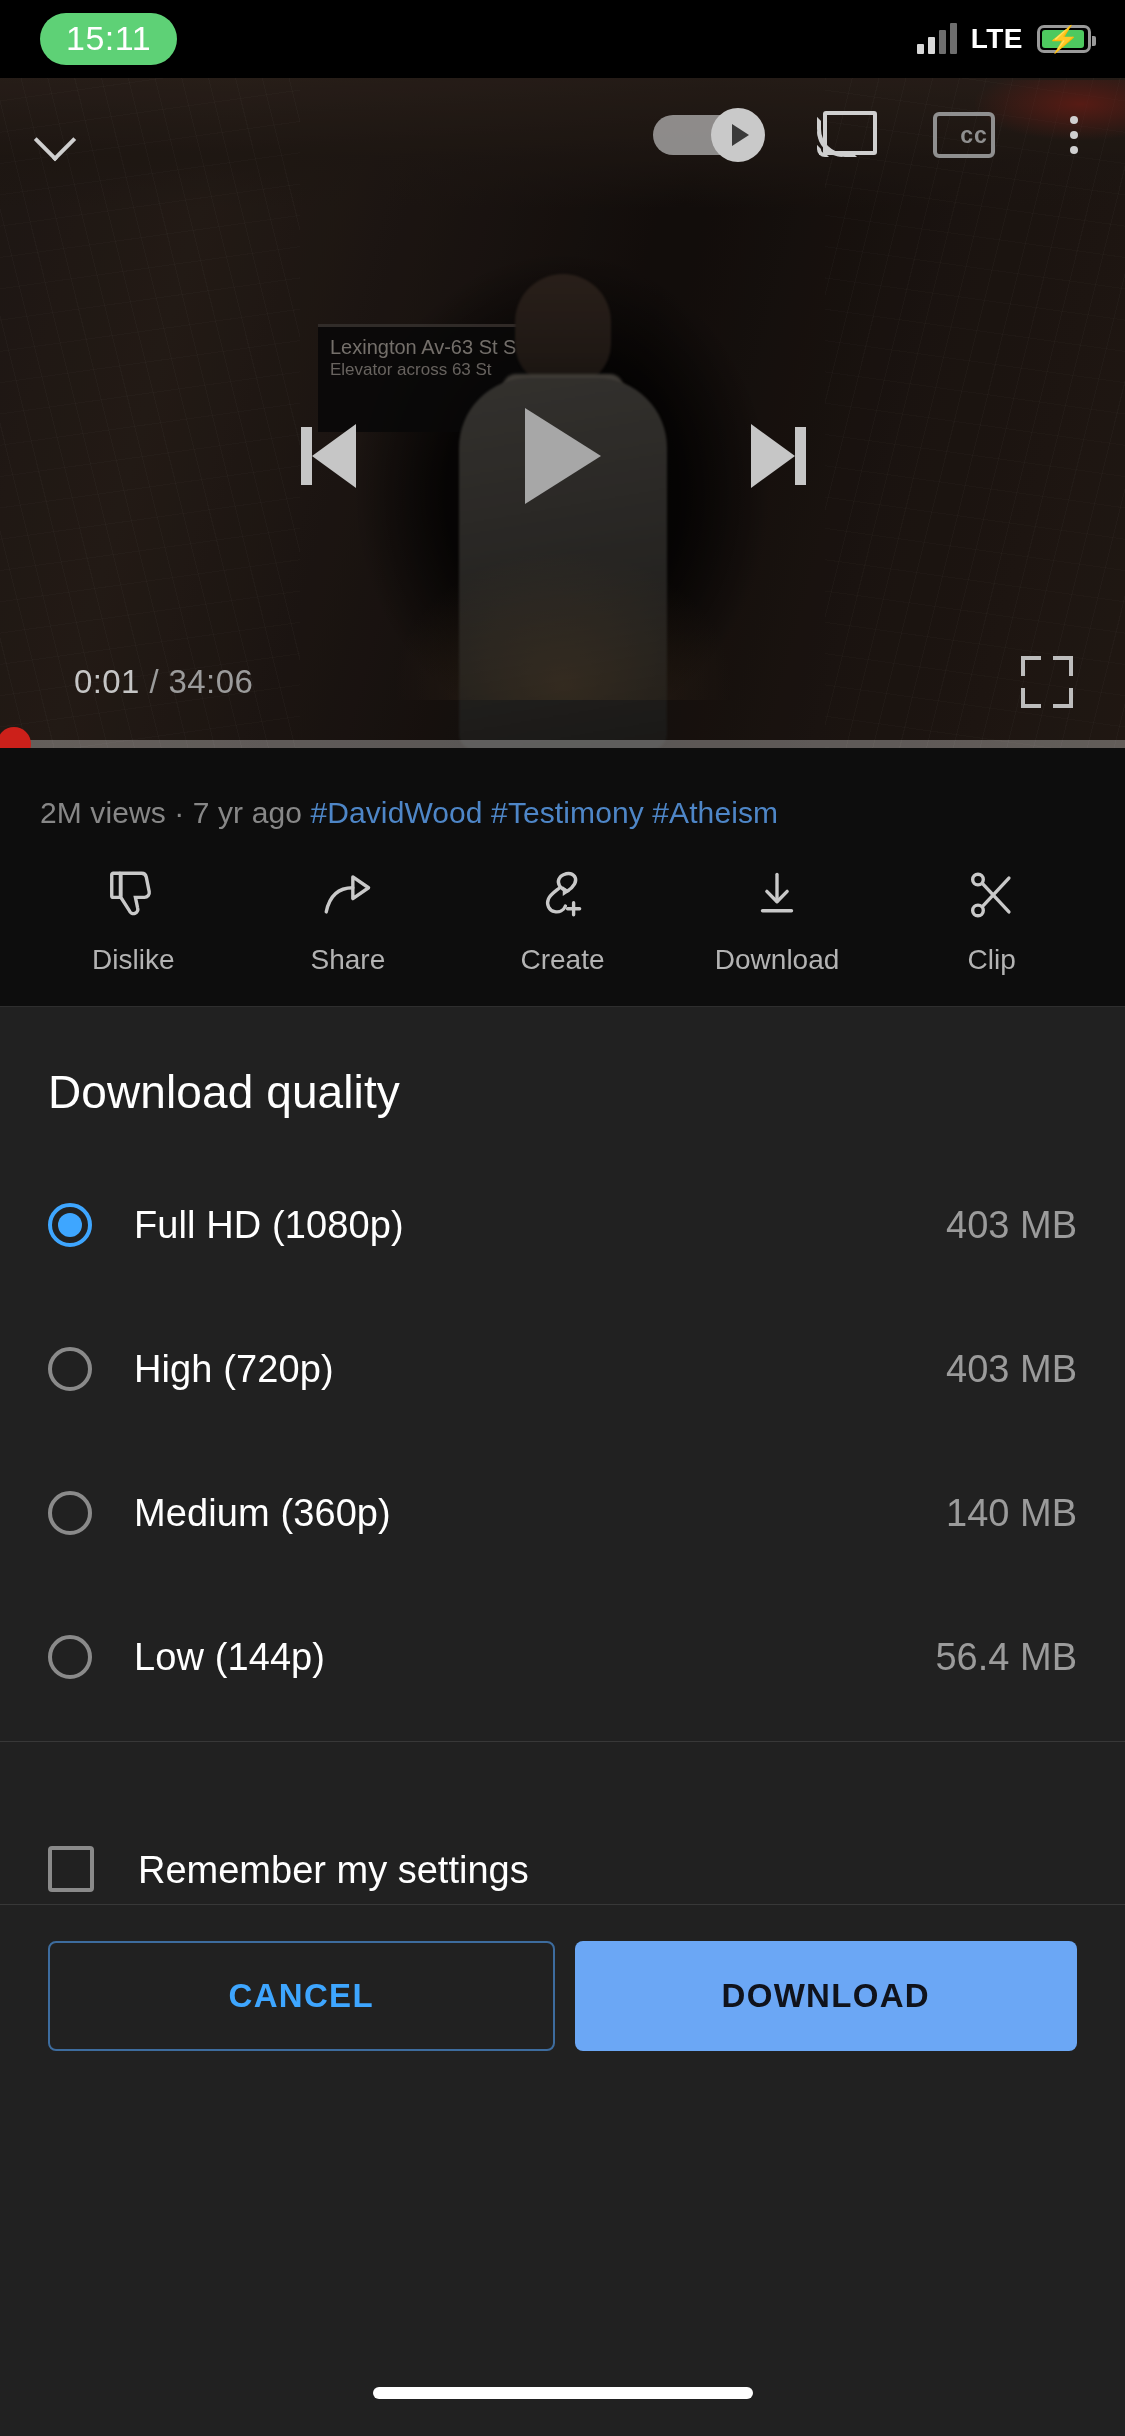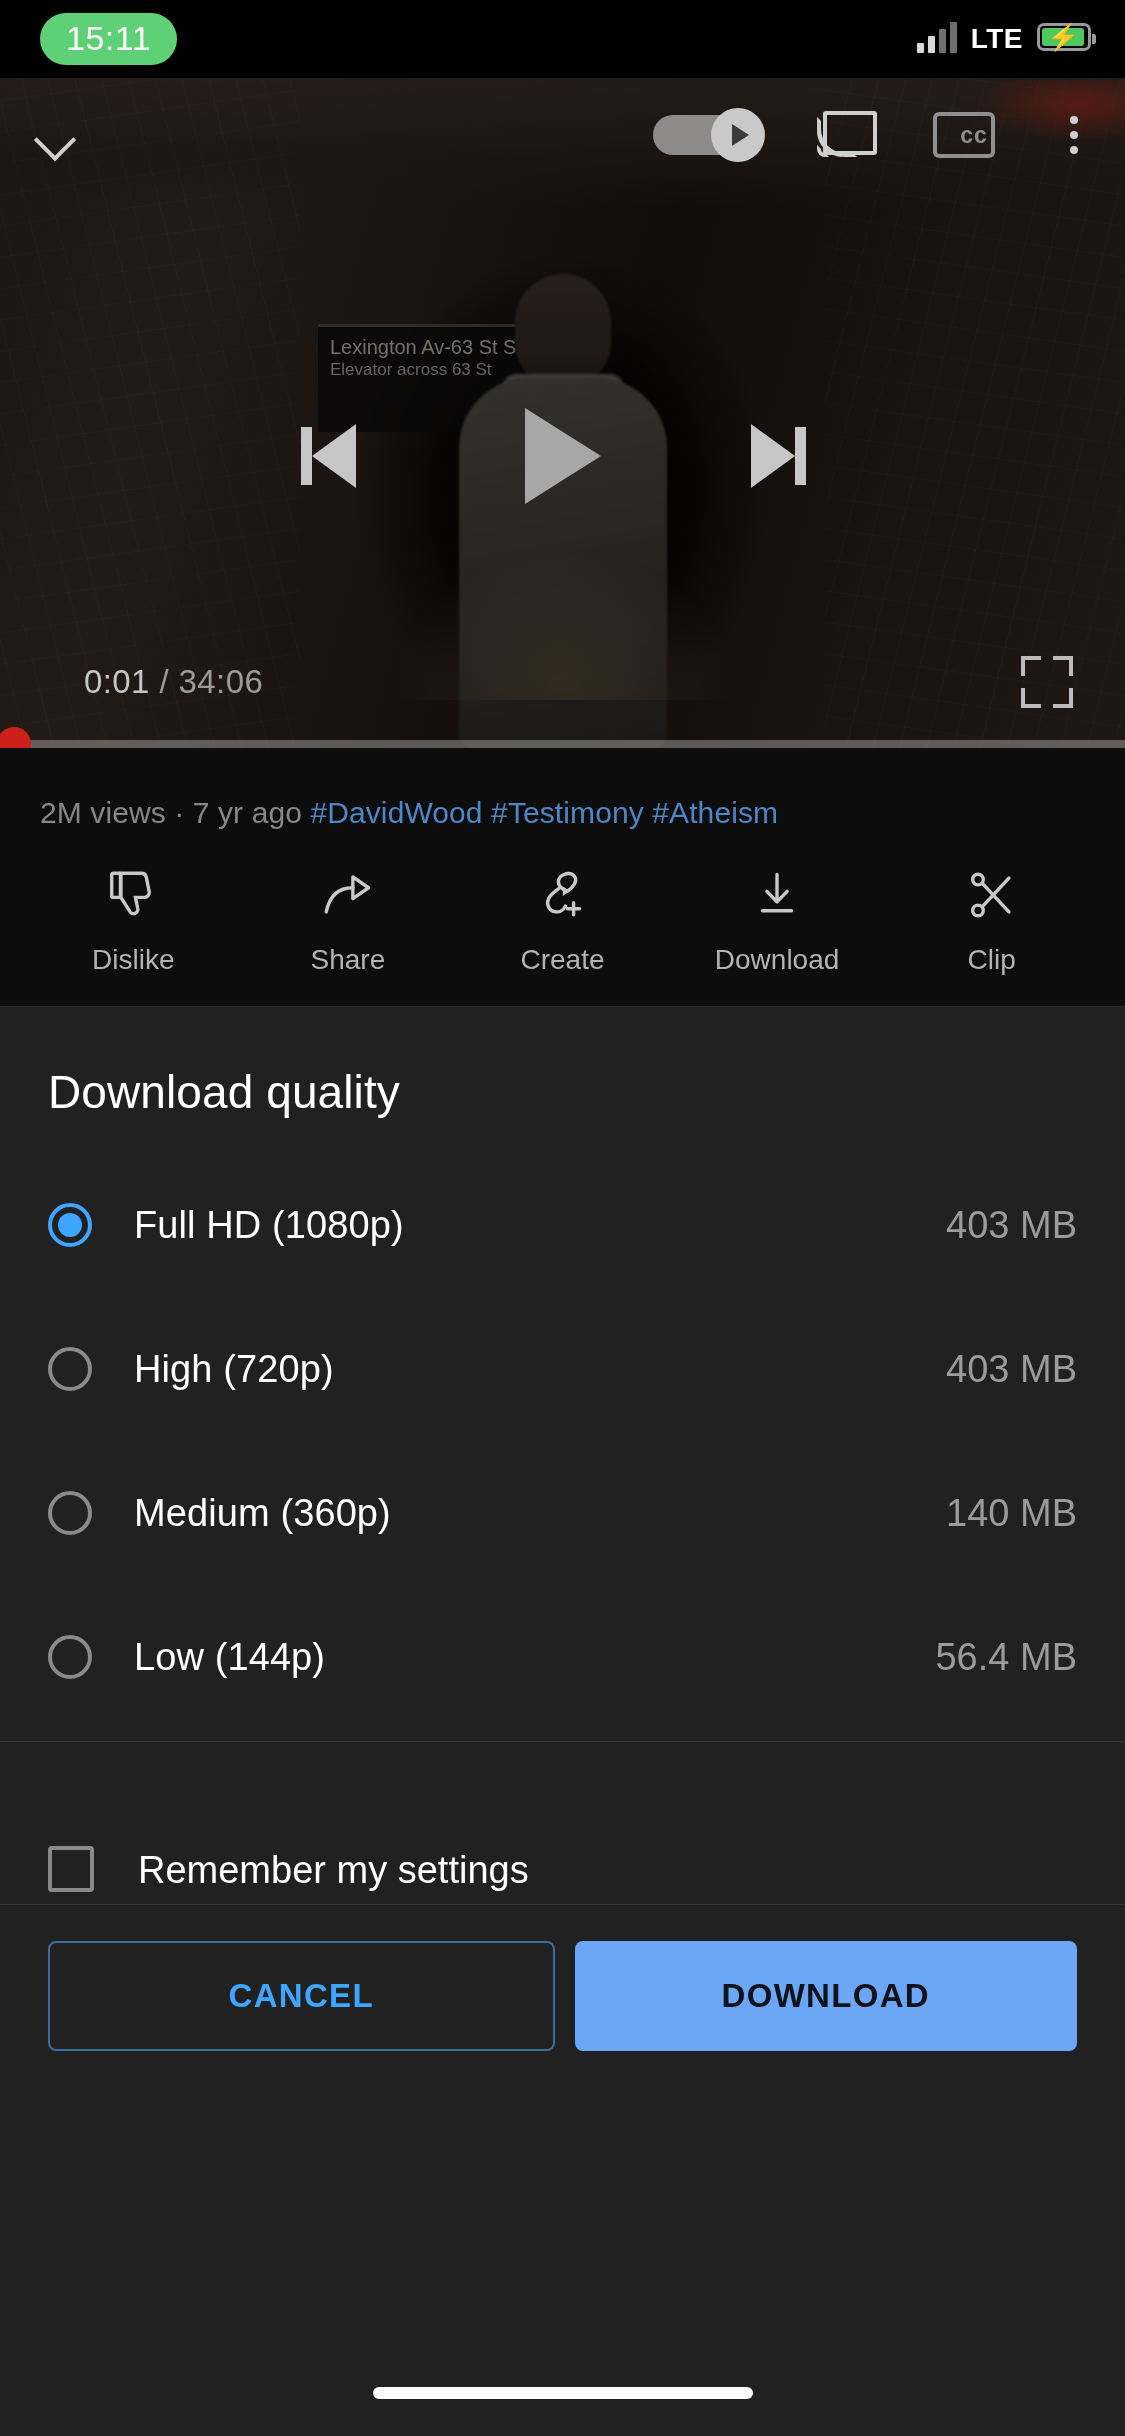--- a/index.html
+++ b/index.html
@@ -39,21 +39,21 @@
     color: #ffffff;
     font-size: 34px;
     font-weight: 500;
     letter-spacing: 0.5px;
     border-radius: 26px;
     padding: 8px 26px 10px;
     line-height: 1;
   }
   .status-right {
     display: flex;
-    align-items: flex-start;
+    align-items: center;
     gap: 14px;
   }
   .sig {
     display: flex;
     align-items: flex-end;
     gap: 4px;
     height: 30px;
   }
   .sig i {
     display: block;
@@ -380,26 +380,26 @@
     border-bottom: 32px solid transparent;
   }
   .next-ico .bar {
     width: 11px; height: 58px;
     background: #c6c6c6;
   }
 
   
   .p-bottom {
     position: absolute;
-    left: 0; right: 0;
+    left: 16px; right: 0;
     bottom: 40px;
     display: flex;
     align-items: center;
     justify-content: space-between;
-    padding: 0 52px 0 84px;
+    padding: 0 52px 0 58px;
     box-sizing: border-box;
   }
   .timecode {
     color: #c5c5c5;
     font-size: 33px;
     letter-spacing: 0.4px;
   }
   .timecode .dur { color: #9b9b9b; }
   .fs-ico {
     position: relative;

